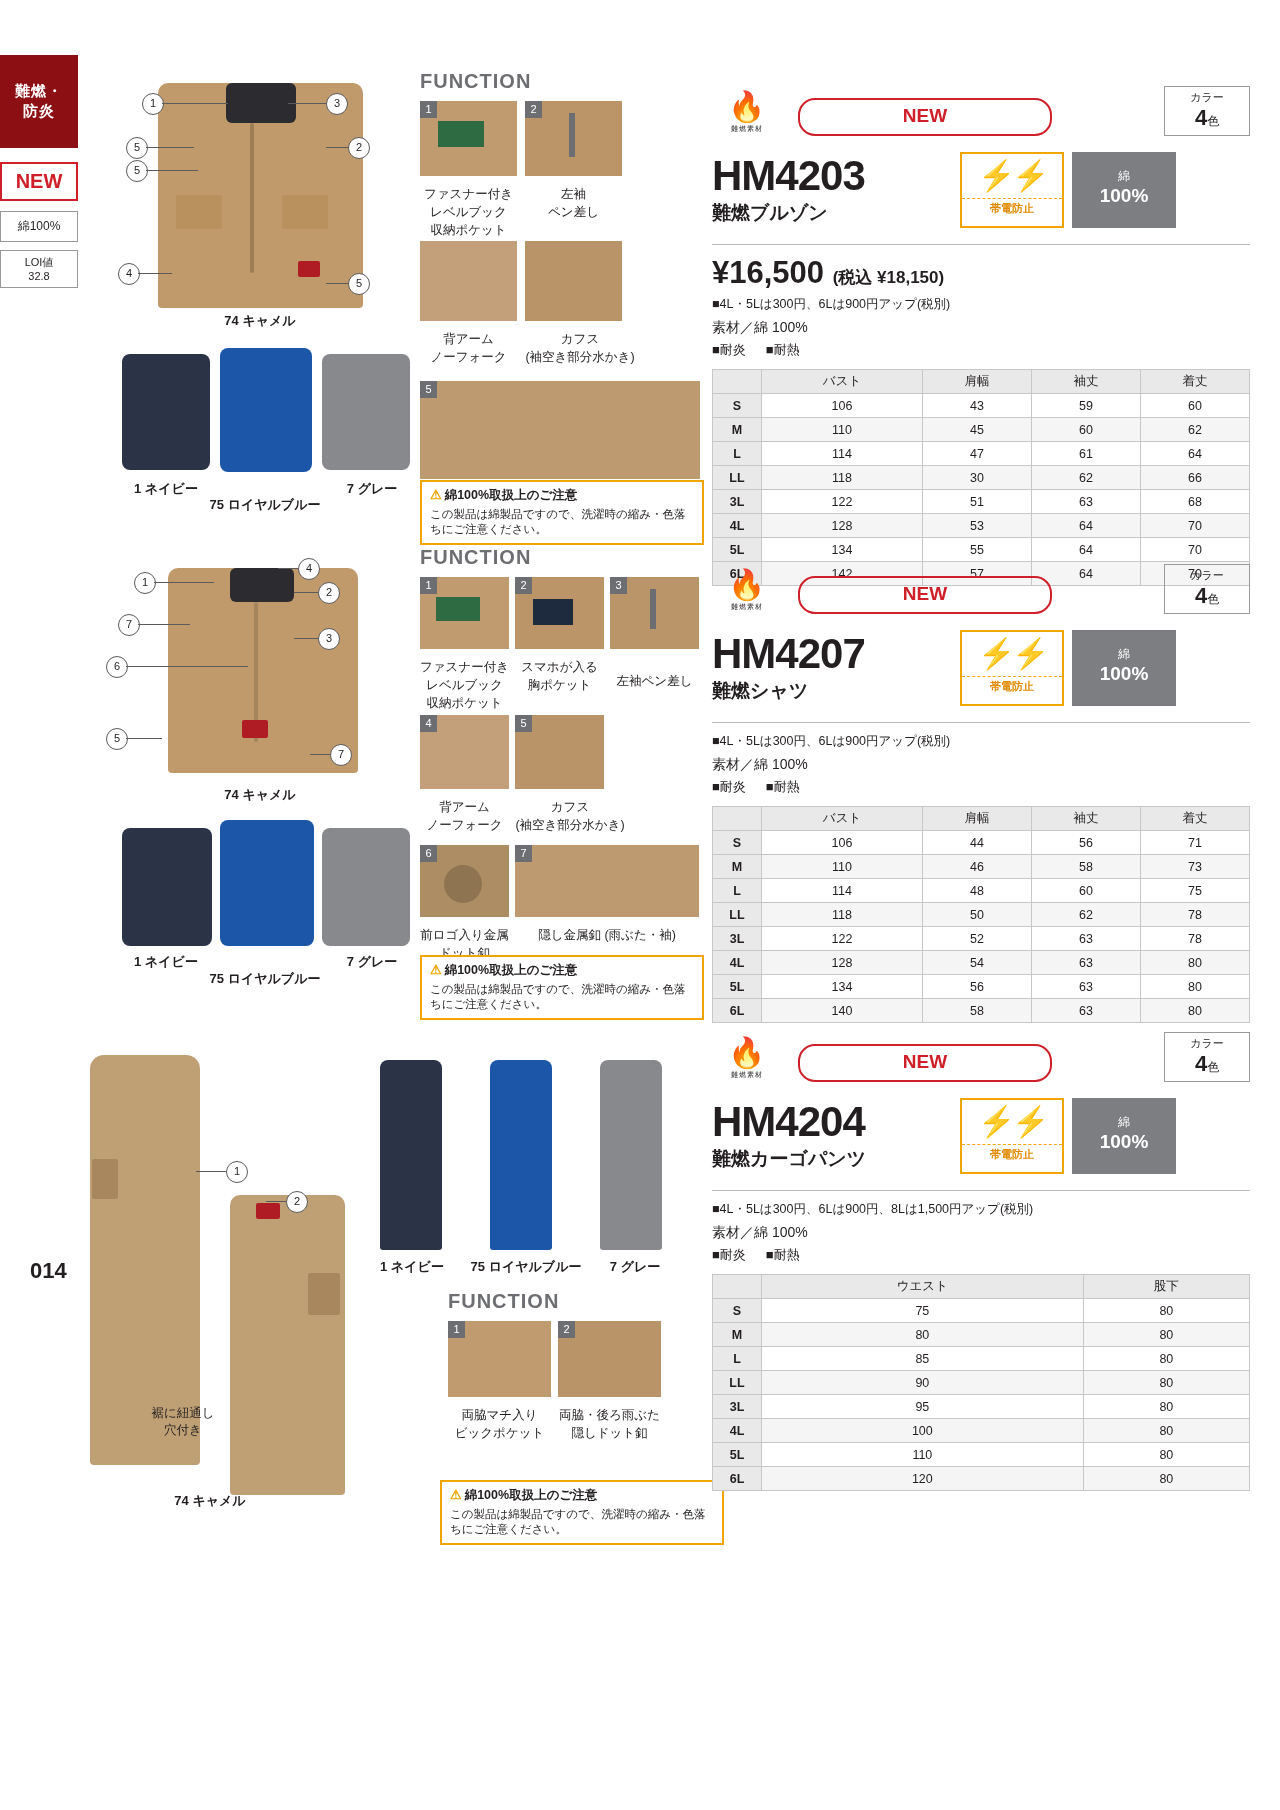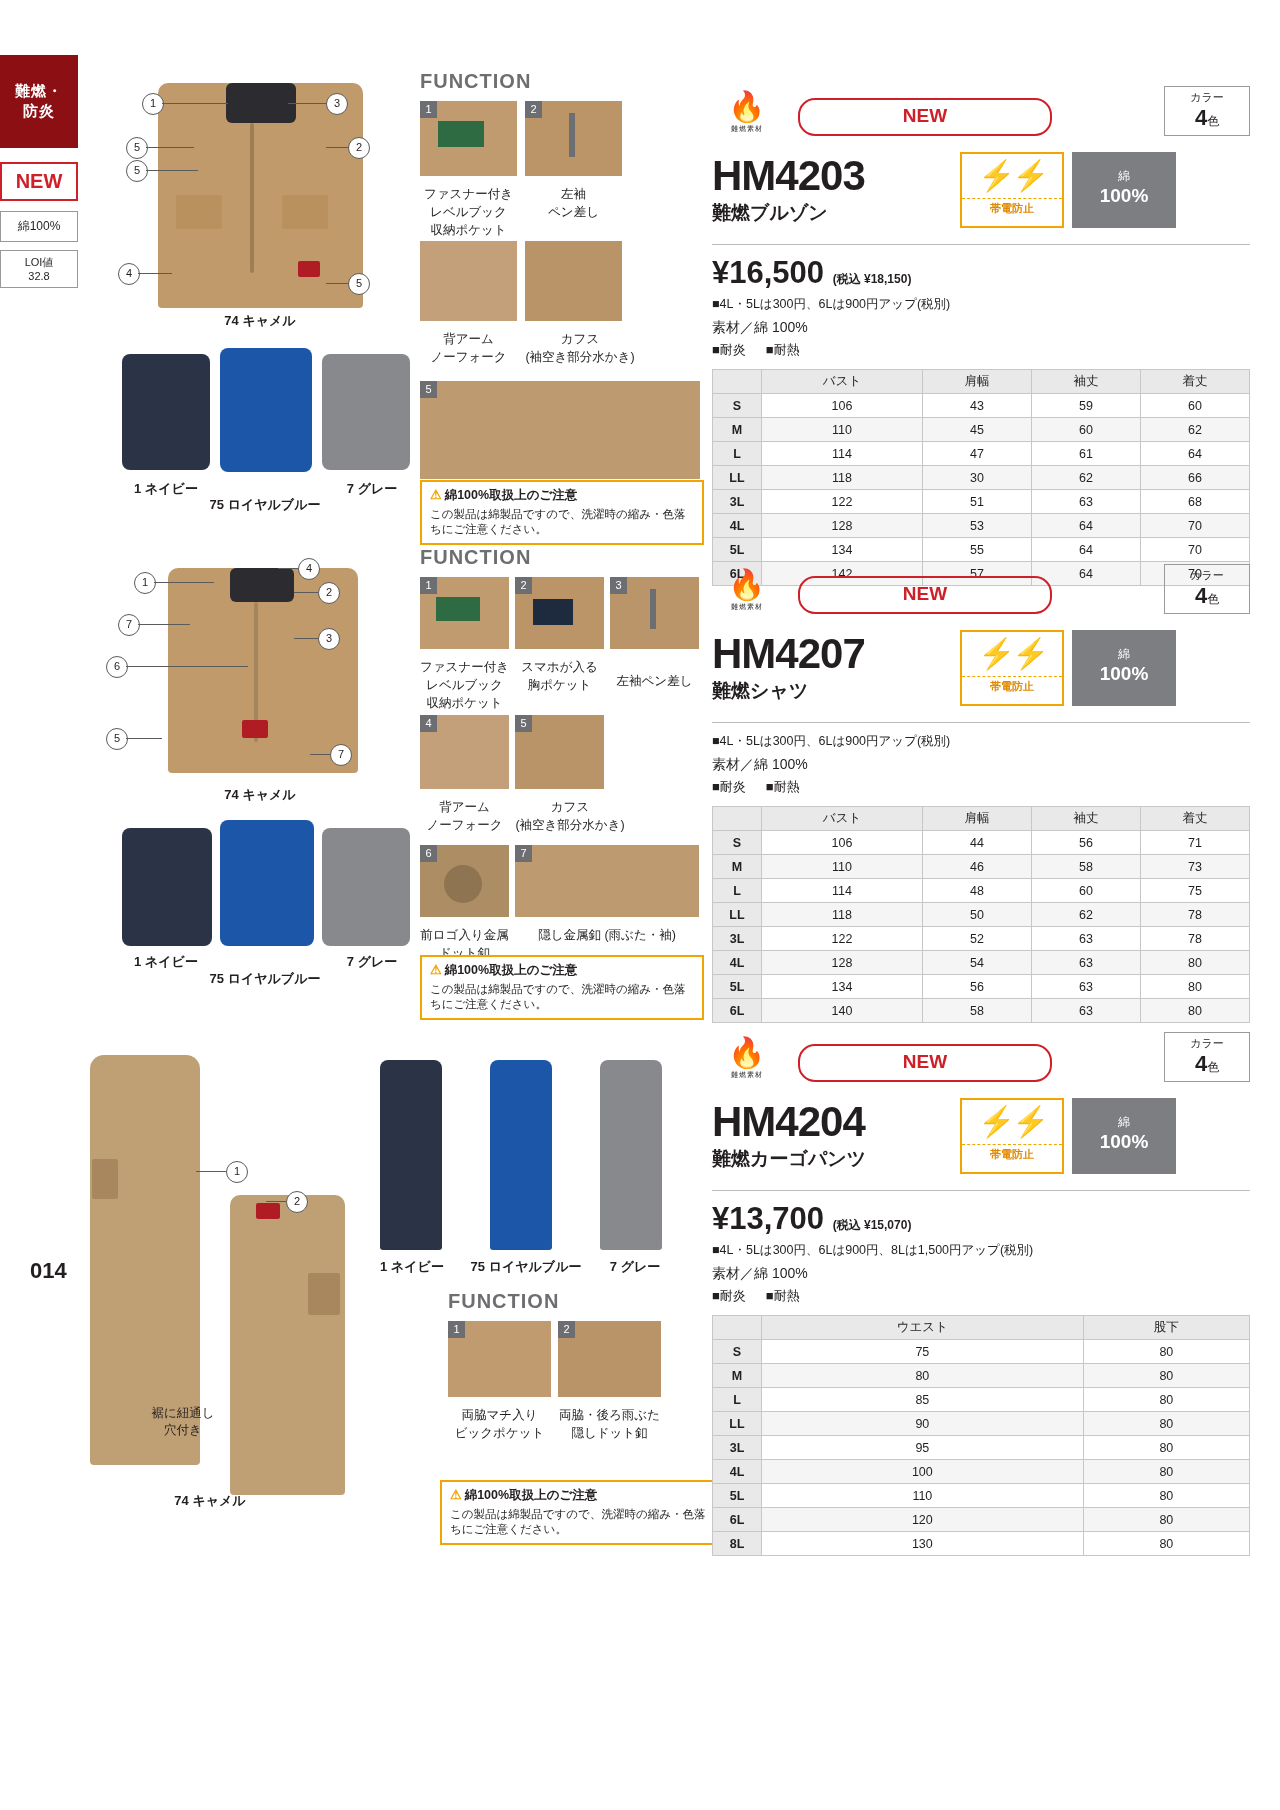--- a/index.html
+++ b/index.html
@@ -51,21 +51,21 @@
   .jname{font-size:19px;font-weight:bold;margin-top:2px;}
   .badge-anti{position:absolute;left:248px;top:-2px;width:104px;height:76px;border:2px solid #f0a500;text-align:center;box-sizing:border-box;background:#fff;}
   .badge-anti .bolt{font-size:30px;color:#f6c700;line-height:44px;letter-spacing:-4px;}
   .badge-anti .txt{font-size:11px;color:#e08a00;font-weight:bold;border-top:1px dashed #f0a500;padding-top:2px;}
   .badge-cot{position:absolute;left:360px;top:-2px;width:104px;height:76px;background:#7c7e81;color:#fff;text-align:center;box-sizing:border-box;padding-top:16px;}
   .badge-cot .a{font-size:12px;}
   .badge-cot .b{font-size:19px;font-weight:bold;}
 
   .hr{border-top:1px solid #bbb;margin:8px 0 10px;}
   .price{font-size:31px;font-weight:bold;}
-  .price .tax{font-size:12px;font-weight:bold;}
+  .price .tax{font-size:17px;font-weight:bold;}
   .note{font-size:12.5px;margin-top:5px;}
   .mat2{font-size:14px;margin-top:6px;}
   .feat{font-size:13px;margin-top:4px;}
   .feat span{margin-right:20px;}
 
   table.size{border-collapse:collapse;width:538px;margin-top:10px;font-size:12.5px;}
   table.size th,table.size td{border:1px solid #c7c7c7;text-align:center;height:21px;}
   table.size thead th{background:#e9e9e9;font-weight:normal;}
   table.size tbody tr td:first-child{background:#e9e9e9;font-weight:bold;width:46px;}
   table.size tbody tr:nth-child(even) td{background:#f5f5f5;}
@@ -516,21 +516,20 @@
       <div class="badge-anti">
         <div class="bolt">⚡⚡</div>
         <div class="txt">帯電防止</div>
       </div>
       <div class="badge-cot">
         <div class="a">綿</div>
         <div class="b">100%</div>
       </div>
     </div>
     <div class="hr"></div>
-    <div class="price"><span>¥13,700</span> <span class="tax">(税込 ¥15,070)</span></div>
     <div class="note">■4L・5Lは300円、6Lは900円、8Lは1,500円アップ(税別)</div>
     <div class="mat2">素材／綿 100%</div>
     <div class="feat"><span>■耐炎</span><span>■耐熱</span></div>
     <table class="size">
       <thead>
           <tr>
         <th></th>
         <th>ウエスト</th>
         <th>股下</th>
       </tr>
@@ -569,23 +568,18 @@
         <tr>
             <td>5L</td>
             <td>110</td>
             <td>80</td>
           </tr>
         <tr>
             <td>6L</td>
             <td>120</td>
             <td>80</td>
           </tr>
-        <tr>
-            <td>8L</td>
-            <td>130</td>
-            <td>80</td>
-          </tr>
       </tbody>
     </table>
   </div>
 
   <div class="pageno">014</div>
 </div>
 
 </body></html>

